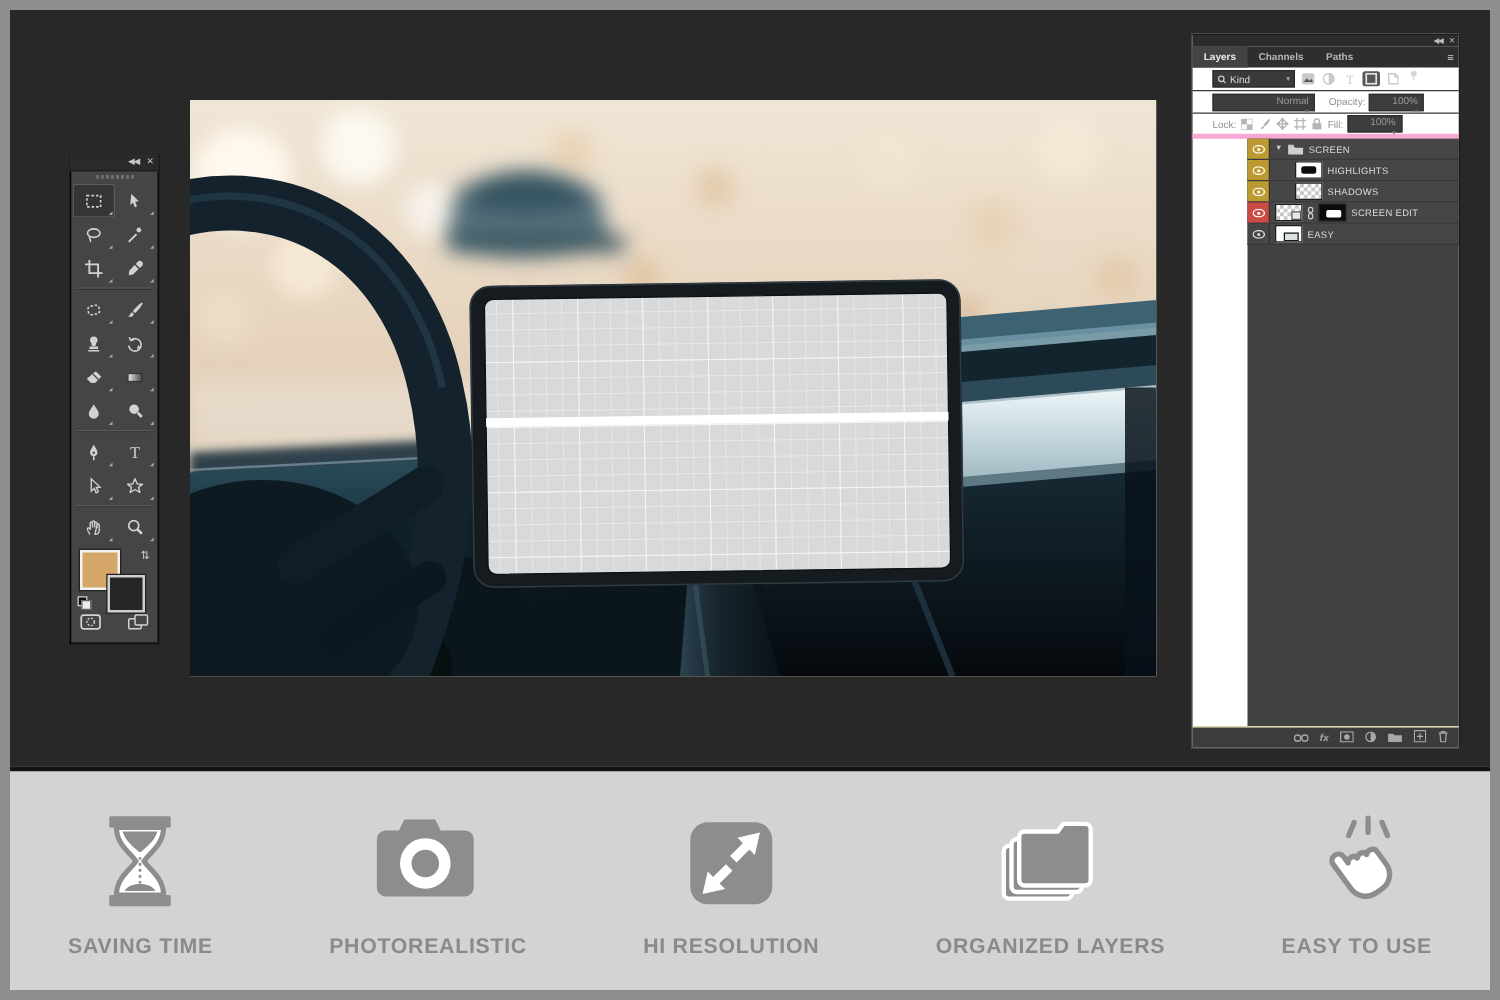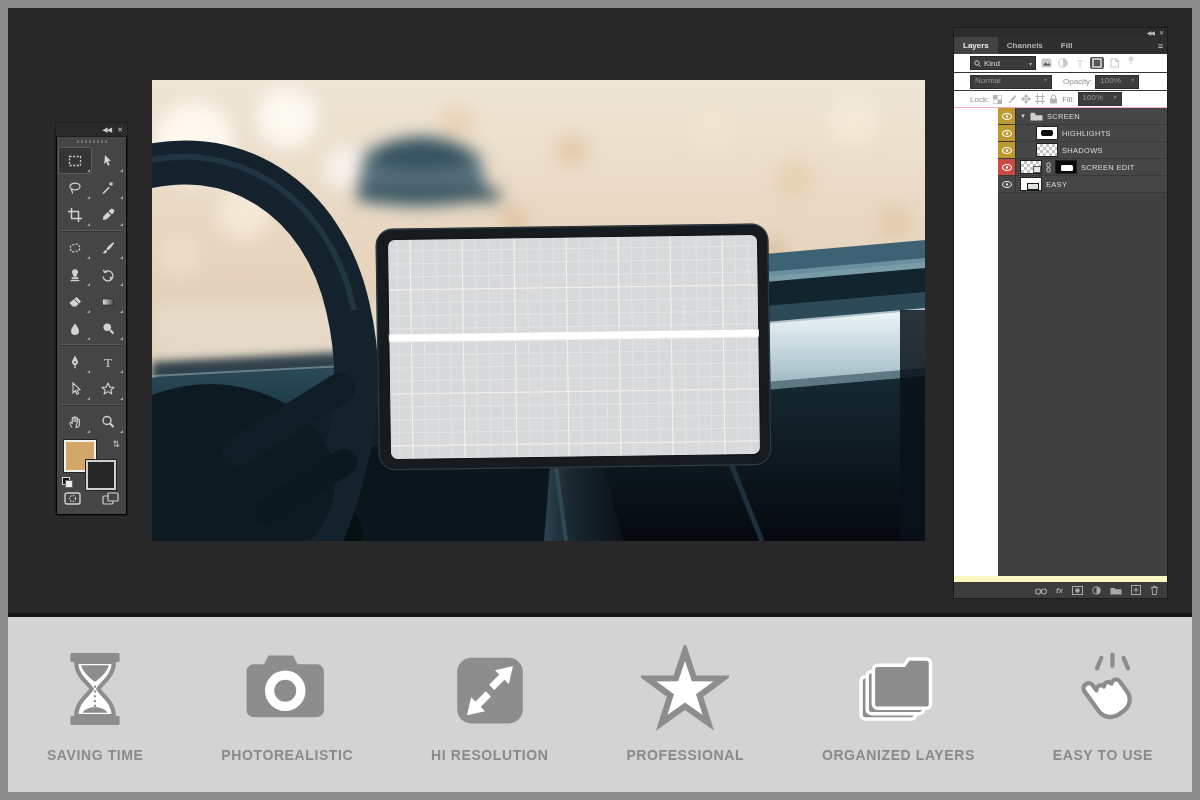--- a/index.html
+++ b/index.html
@@ -39,47 +39,47 @@
   .lp-tab{padding:0 9px;display:flex;align-items:center;color:#b5b5b5;font-size:8px;font-weight:bold;}
   .lp-tab.active{background:#434343;color:#ececec;}
   .lp-menu{position:absolute;right:4px;top:0;bottom:0;display:flex;align-items:center;color:#cdcdcd;font-size:9px;}
   .lp-row{display:flex;align-items:center;padding:0 16px;gap:3px;}
   .lp-filter{height:18px;border-bottom:1px solid #383838;}
   .kind-box{display:flex;align-items:center;gap:3px;background:#3a3a3a;border:1px solid #2a2a2a;height:12px;padding:0 3px;width:58px;color:#dcdcdc;font-size:8px;}
   .kind-box .car{margin-left:auto;font-size:6px;color:#aaa;}
   .fico{display:flex;align-items:center;justify-content:center;width:14px;height:12px;}
   .fico.pressed{background:#565656;border-radius:2px;}
   .lp-blend{height:17px;border-bottom:1px solid #383838;color:#8f8f8f;font-size:8px;}
-  .sel-box{display:flex;align-items:flex-start;background:#3d3d3d;border:1px solid #2e2e2e;height:12px;padding:0 4px;color:#9a9a9a;font-size:8px;}
+  .sel-box{display:flex;align-items:flex-end;background:#3d3d3d;border:1px solid #2e2e2e;height:12px;padding:0 4px;color:#9a9a9a;font-size:8px;flex-direction:column;}
   .sel-box .car{margin-left:4px;font-size:6px;color:#777;}
-  .lp-lock{height:16px;border-bottom:1px solid #f9a8d4;color:#8f8f8f;font-size:8px;}
+  .lp-lock{height:16px;border-bottom:4px solid #f9a8d4;color:#8f8f8f;font-size:8px;}
   .lock-ico{display:flex;align-items:center;justify-content:center;width:11px;height:11px;}
   .lp-list{flex:1;background:#414141;margin-left:44px;}
   .layer-row{display:flex;align-items:center;height:16px;border-bottom:1px solid #393939;background:#464646;gap:4px;padding-right:4px;}
   .eye-cell{width:17px;height:16px;display:flex;align-items:center;justify-content:center;border-right:1px solid #333;flex:none;}
   .eye-yellow{background:#bd9a2f;} .eye-red{background:#cb4b44;}
   .lname{color:#dcdcdc;font-size:7.5px;letter-spacing:.3px;}
   .indent{width:12px;flex:none;}
   .caret{color:#cfcfcf;font-size:6px;}
   .thumb{width:22px;height:14px;border:1px solid #1f1f1f;box-sizing:border-box;position:relative;flex:none;background:#fff;}
   .thumb .blk{position:absolute;left:4px;top:3px;right:4px;bottom:3px;background:#0c0c0c;border-radius:2px;}
   .thumb.checker{background-image:linear-gradient(45deg,#c3c3c3 25%,transparent 25%,transparent 75%,#c3c3c3 75%),linear-gradient(45deg,#c3c3c3 25%,#fff 25%,#fff 75%,#c3c3c3 75%);background-size:6px 6px;background-position:0 0,3px 3px;}
   .thumb.black{background:#0b0b0b;} .thumb.black .wht{position:absolute;left:5px;top:4px;width:12px;height:6px;background:#fff;border-radius:1.5px;}
   .thumb .badge{position:absolute;right:0;bottom:0;width:8px;height:7px;background:#e8e8e8;border:1px solid #555;box-sizing:border-box;}
   .thumb.photo{background:linear-gradient(180deg,#e9ddca 0 34%,#4869766 34%,#3c5f6d 36% 58%,#132530 58% 100%);}
   .thumb.photo .scr{position:absolute;left:6px;top:5px;width:10px;height:5px;background:#dfe1e1;border:1px solid #10181d;}
   .chain{flex:none;display:flex;align-items:center;color:#cfcfcf;}
-  .lp-footer{height:16px;background:#3c3c3c;border-top:6px solid #fef9c3;display:flex;align-items:center;justify-content:flex-end;gap:9px;padding:0 8px;}
+  .lp-footer{height:16px;background:#3c3c3c;border-top:1px solid #fef9c3;display:flex;align-items:center;justify-content:flex-end;gap:9px;padding:0 8px;}
   .lp-footer .fx{color:#a8a8a8;font-size:8px;font-style:italic;font-weight:bold;}
 
   
   .bottombar{position:absolute;left:8px;right:8px;top:613px;height:179px;background:#d3d3d3;border-top:4px solid #141414;z-index:30;display:flex;align-items:flex-start;justify-content:space-around;padding-top:28px;box-sizing:border-box;}
   .feature{display:flex;flex-direction:column;align-items:center;gap:14px;}
   .feature .f-icon{height:88px;display:flex;align-items:flex-end;}
-  .feature .f-label{color:#8a8a8a;font-size:14px;font-weight:bold;letter-spacing:.6px;white-space:nowrap;}
+  .feature .f-label{color:#8a8a8a;font-size:17px;font-weight:bold;letter-spacing:.6px;white-space:nowrap;}
 
   .ticon{color:#d2d2d2;}
 </style>
 </head>
 <body>
 
 <div class="stage">
 
   <div class="canvas-doc">
     <svg width="773" height="461" viewBox="0 0 773 461">
@@ -355,21 +355,21 @@
   </div>
 
   <div class="layers-panel">
     <div class="lp-head">
       <span>◀◀</span>
       <span>✕</span>
     </div>
     <div class="lp-tabs">
       <div class="lp-tab active">Layers</div>
       <div class="lp-tab">Channels</div>
-      <div class="lp-tab">Fill</div>
+      <div class="lp-tab">Paths</div>
       <div class="lp-menu">≡</div>
     </div>
     <div class="lp-row lp-filter">
       <div class="kind-box">
         <svg width="7" height="7">
             <circle cx="3" cy="3" r="2.2" fill="none" stroke="#ccc" stroke-width="1"></circle>
             <path d="M4.6 4.6 L6.5 6.5" stroke="#ccc" stroke-width="1"></path>
           </svg>
         <span>Kind</span>
         <span class="car">▾</span>
@@ -602,28 +602,20 @@
           <path d="M52 48 L68 32" stroke="#fff" stroke-width="9"></path>
           <polygon points="78,22 56,27 73,44" fill="#fff"></polygon>
           <path d="M48 56 L32 72" stroke="#fff" stroke-width="9"></path>
           <polygon points="22,82 44,77 27,60" fill="#fff"></polygon>
         </svg>
       </div>
       <div class="f-label">HI RESOLUTION</div>
     </div>
     <div class="feature">
       <div class="f-icon">
-        <svg width="88" height="88" viewBox="0 0 100 100">
-          <polygon points="50,7 60.3,37.8 92.8,38.1 66.6,57.4 76.5,88.4 50,69.5 23.5,88.4 33.4,57.4 7.2,38.1 39.7,37.8" fill="#fff" stroke="#8d8d8d" stroke-width="7" stroke-linejoin="miter"></polygon>
-        </svg>
-      </div>
-      <div class="f-label">PROFESSIONAL</div>
-    </div>
-    <div class="feature">
-      <div class="f-icon">
         <svg width="92" height="88" viewBox="0 0 100 100">
           <rect x="8" y="36" width="62" height="48" rx="5" fill="#8d8d8d" stroke="#fff" stroke-width="4"></rect>
           <rect x="15" y="30" width="64" height="48" rx="5" fill="#8d8d8d" stroke="#fff" stroke-width="4"></rect>
           <path d="M22 28 a5 5 0 0 1 5 -5 h30 l5 -7 h20 a5 5 0 0 1 5 5 v46 a5 5 0 0 1 -5 5 H27 a5 5 0 0 1 -5 -5 Z" fill="#8d8d8d" stroke="#fff" stroke-width="4"></path>
         </svg>
       </div>
       <div class="f-label">ORGANIZED LAYERS</div>
     </div>
     <div class="feature">
       <div class="f-icon">

